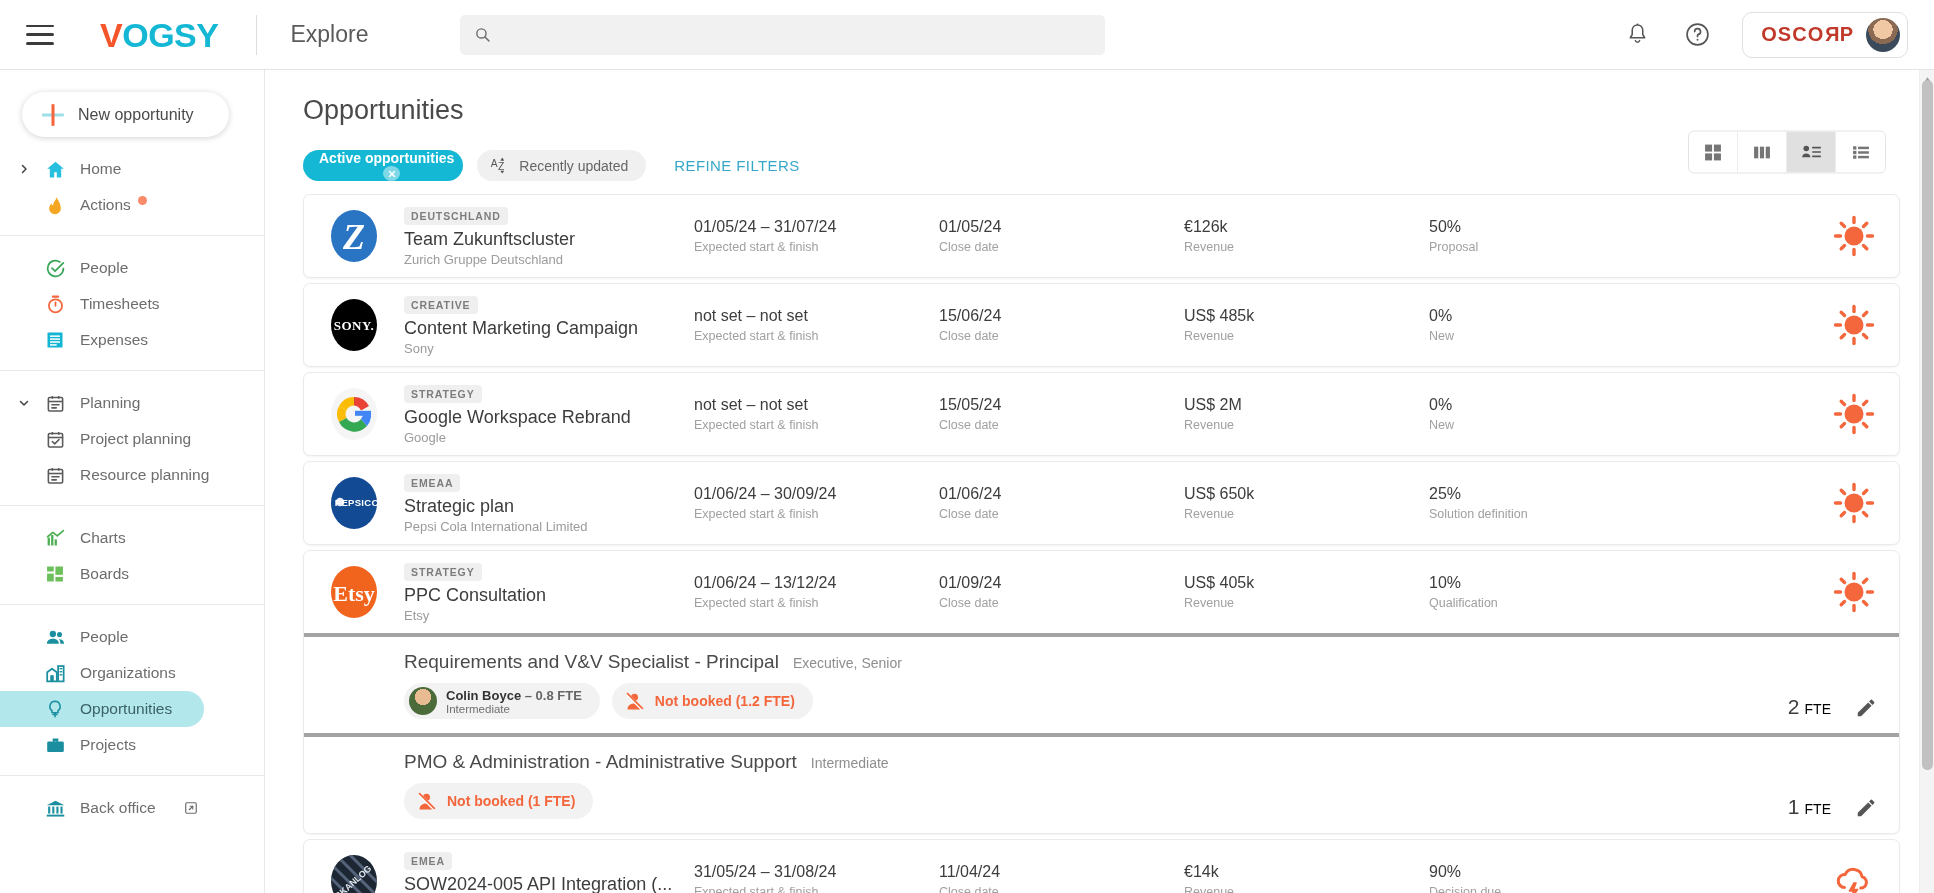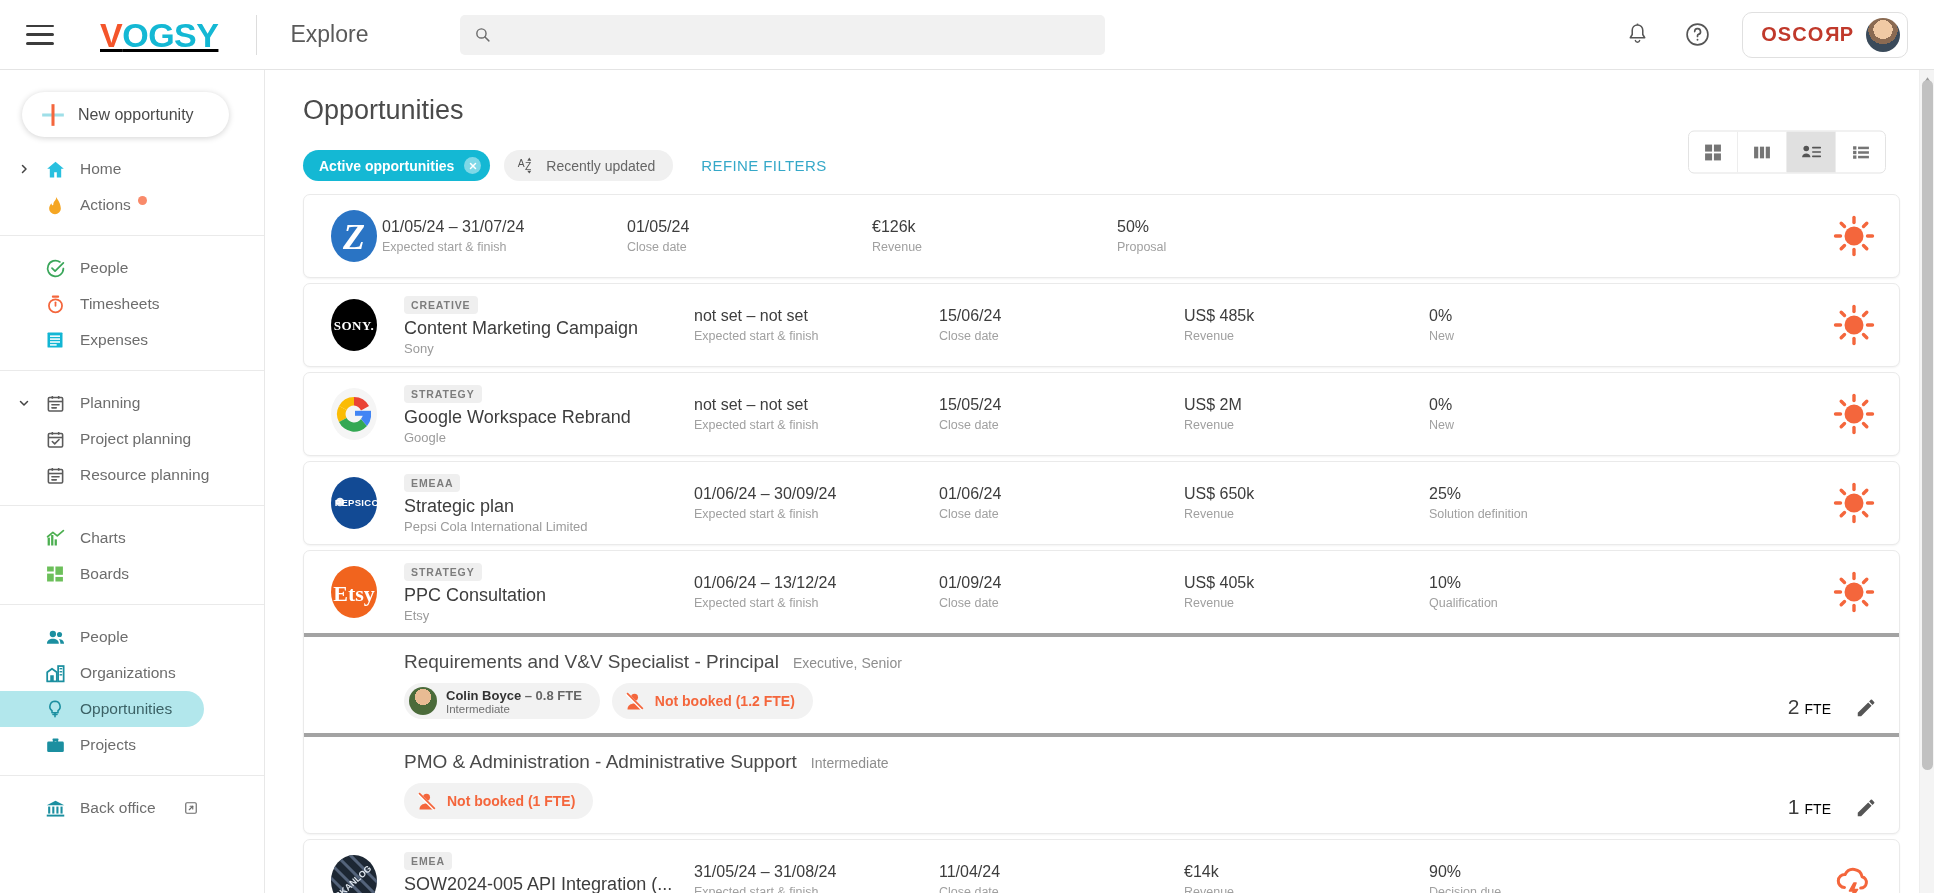--- a/index.html
+++ b/index.html
@@ -11,21 +11,21 @@
   .app { position: relative; width: 1934px; height: 893px; background:#fff; }
 
   
   .topbar {
     position: absolute; left: 0; top: 0; width: 1934px; height: 70px;
     background: #fff; border-bottom: 1px solid #e4e4e4;
     display: flex; align-items: center;
   }
   .hamburger { width: 28px; height: 20px; margin-left: 26px; display:flex; flex-direction:column; justify-content:space-between; cursor:pointer; }
   .hamburger span { display:block; height:2.5px; background:#3c3c3c; border-radius:2px; }
-  .logo { margin-left: 46px; font-size: 34px; font-weight: 700; letter-spacing: -0.5px; line-height:1;text-decoration:underline; }
+  .logo { margin-left: 46px; font-size: 34px; font-weight: 700; letter-spacing: -0.5px; line-height:1; }
   .logo .v { color: #f4552b; }
   .logo .rest { color: #14b8d4; }
   .topdiv { width:1px; height: 40px; background:#ddd; margin-left: 38px; }
   .explore { margin-left: 33px; font-size: 23px; color:#5a5a5a; }
   .searchbox {
     margin-left: 92px; width: 645px; height: 40px; background:#f1f1f1; border-radius: 5px;
     display:flex; align-items:center; padding: 0 14px; cursor:text;
   }
   .searchbox .q { width:17px; height:17px; flex:none; }
   .search-input {
@@ -76,21 +76,21 @@
     position:absolute; right: 48px; top: 82px; transform: translateY(-50%);
     display:flex; border:1px solid #e3e3e3; border-radius:6px; overflow:hidden; background:#fff;
   }
   .vt { width:49px; height:41px; display:flex; align-items:center; justify-content:center; cursor:pointer; border-right:1px solid #ededed; }
   .vt:last-child { border-right:none; }
   .vt.active { background:#e0e0e0; }
 
   .filters { position:absolute; left: 38px; top: 80px; display:flex; align-items:center; gap: 14px; }
   .chip-active {
     height: 31px; background:#14b8d4; color:#fff; border-radius: 16px;
-    display:flex; align-items:center; padding: 0 9px 0 16px; font-size:14px; font-weight:700; cursor:pointer;
+    display:flex; align-items:center; padding: 0 9px 0 16px; font-size:14px; font-weight:700; cursor:pointer;flex-direction:column;
   }
   .chip-x { width:17px; height:17px; border-radius:50%; background:rgba(255,255,255,0.45); margin-left:10px;
     display:flex; align-items:center; justify-content:center; }
   .chip-sort {
     height: 31px; background:#f0f0f0; color:#666; border-radius: 16px;
     display:flex; align-items:center; padding: 0 18px 0 13px; font-size:14px; cursor:pointer; gap:10px;
   }
   .refine { color:#35a8c8; font-size:15px; letter-spacing:0.4px; cursor:pointer; margin-left: 14px; }
 
   
@@ -470,20 +470,25 @@
 
     <div class="list">
 
       <div class="card">
         <div class="oprow">
           <div class="logo-wrap">
             <svg width="56" height="56" viewBox="0 0 56 56">
                 <ellipse cx="28" cy="28" rx="23" ry="26" fill="#2a74c4"></ellipse>
                 <text x="28" y="41" text-anchor="middle" font-family="Liberation Serif, serif" font-size="36" font-style="italic" font-weight="700" fill="#fff">Z</text>
               </svg>
+          </div>
+          <div class="namecol">
+            <span class="tag">DEUTSCHLAND</span>
+            <div class="opname">Team Zukunftscluster</div>
+            <div class="opcust">Zurich Gruppe Deutschland</div>
           </div>
           <div class="col">
             <div class="colval">01/05/24 – 31/07/24</div>
             <div class="collbl">Expected start &amp; finish</div>
           </div>
           <div class="col">
             <div class="colval">01/05/24</div>
             <div class="collbl">Close date</div>
           </div>
           <div class="col rev">

